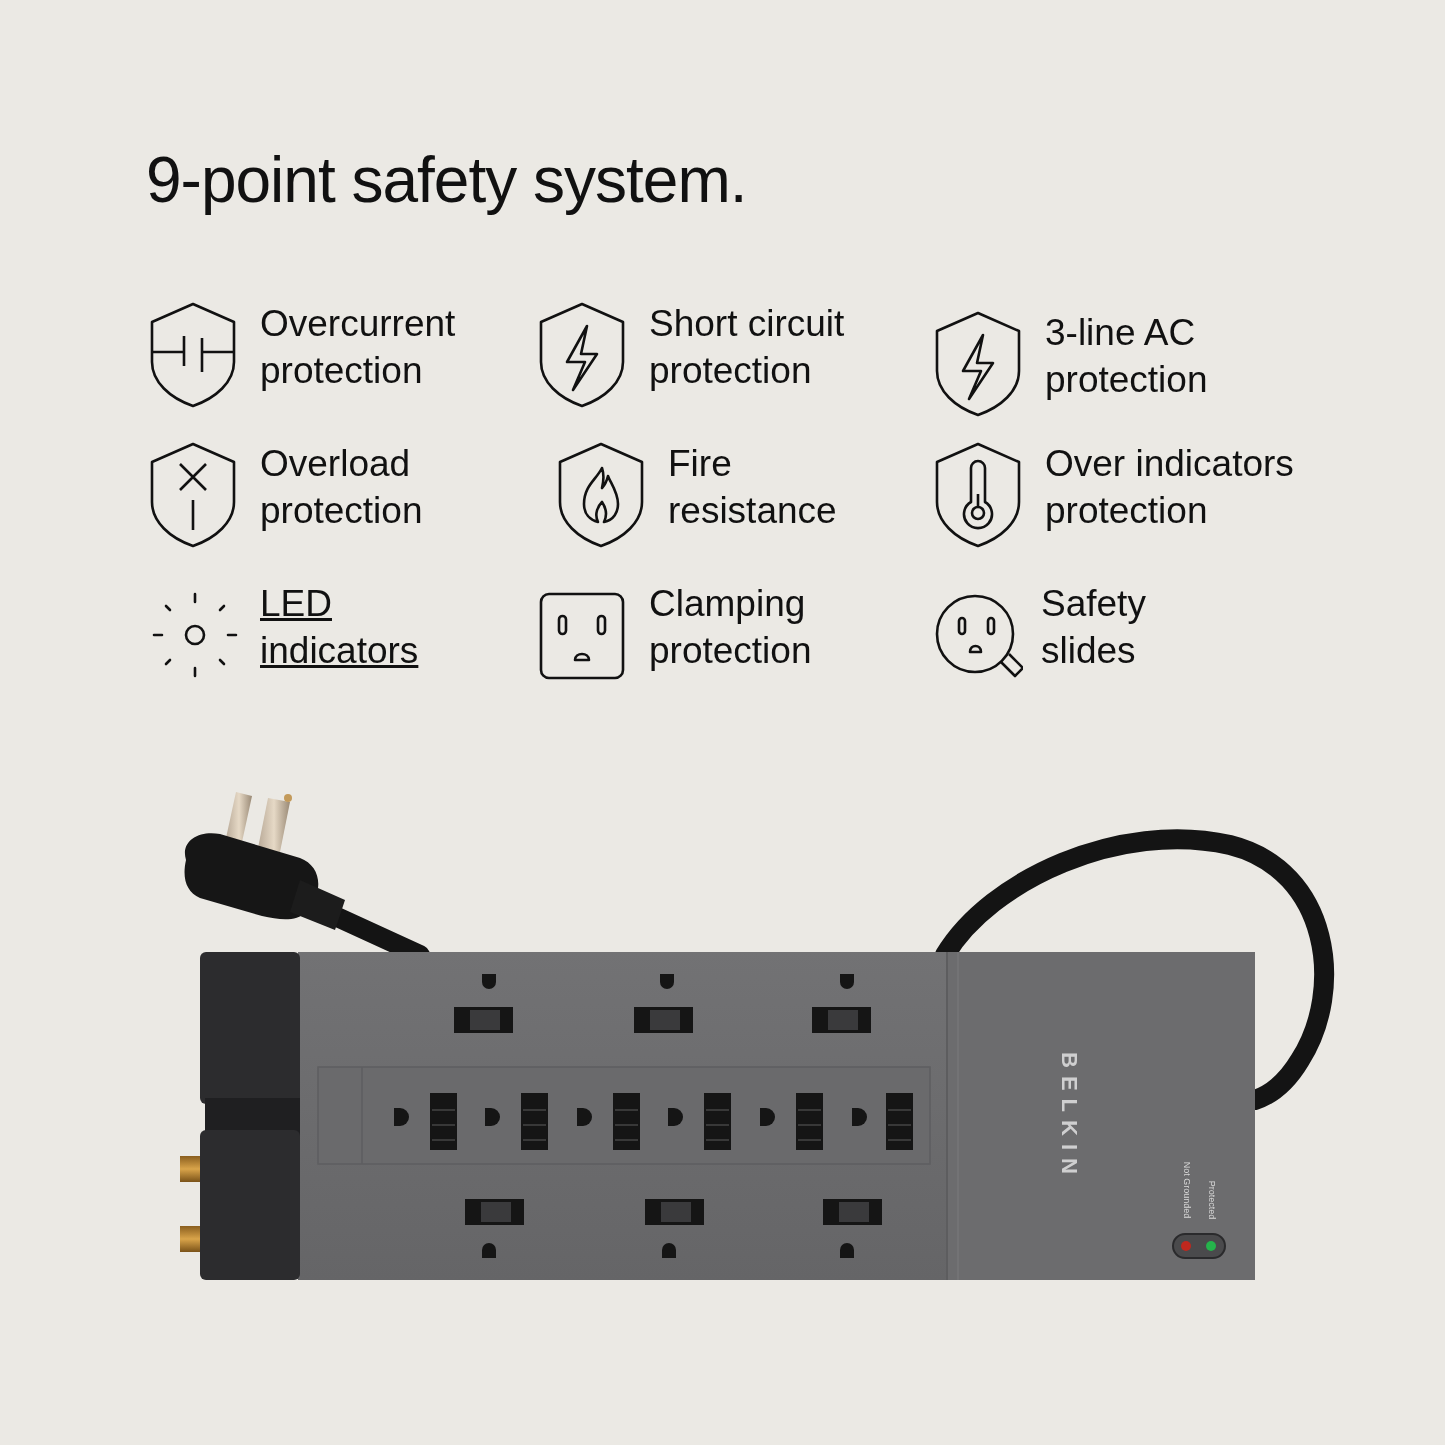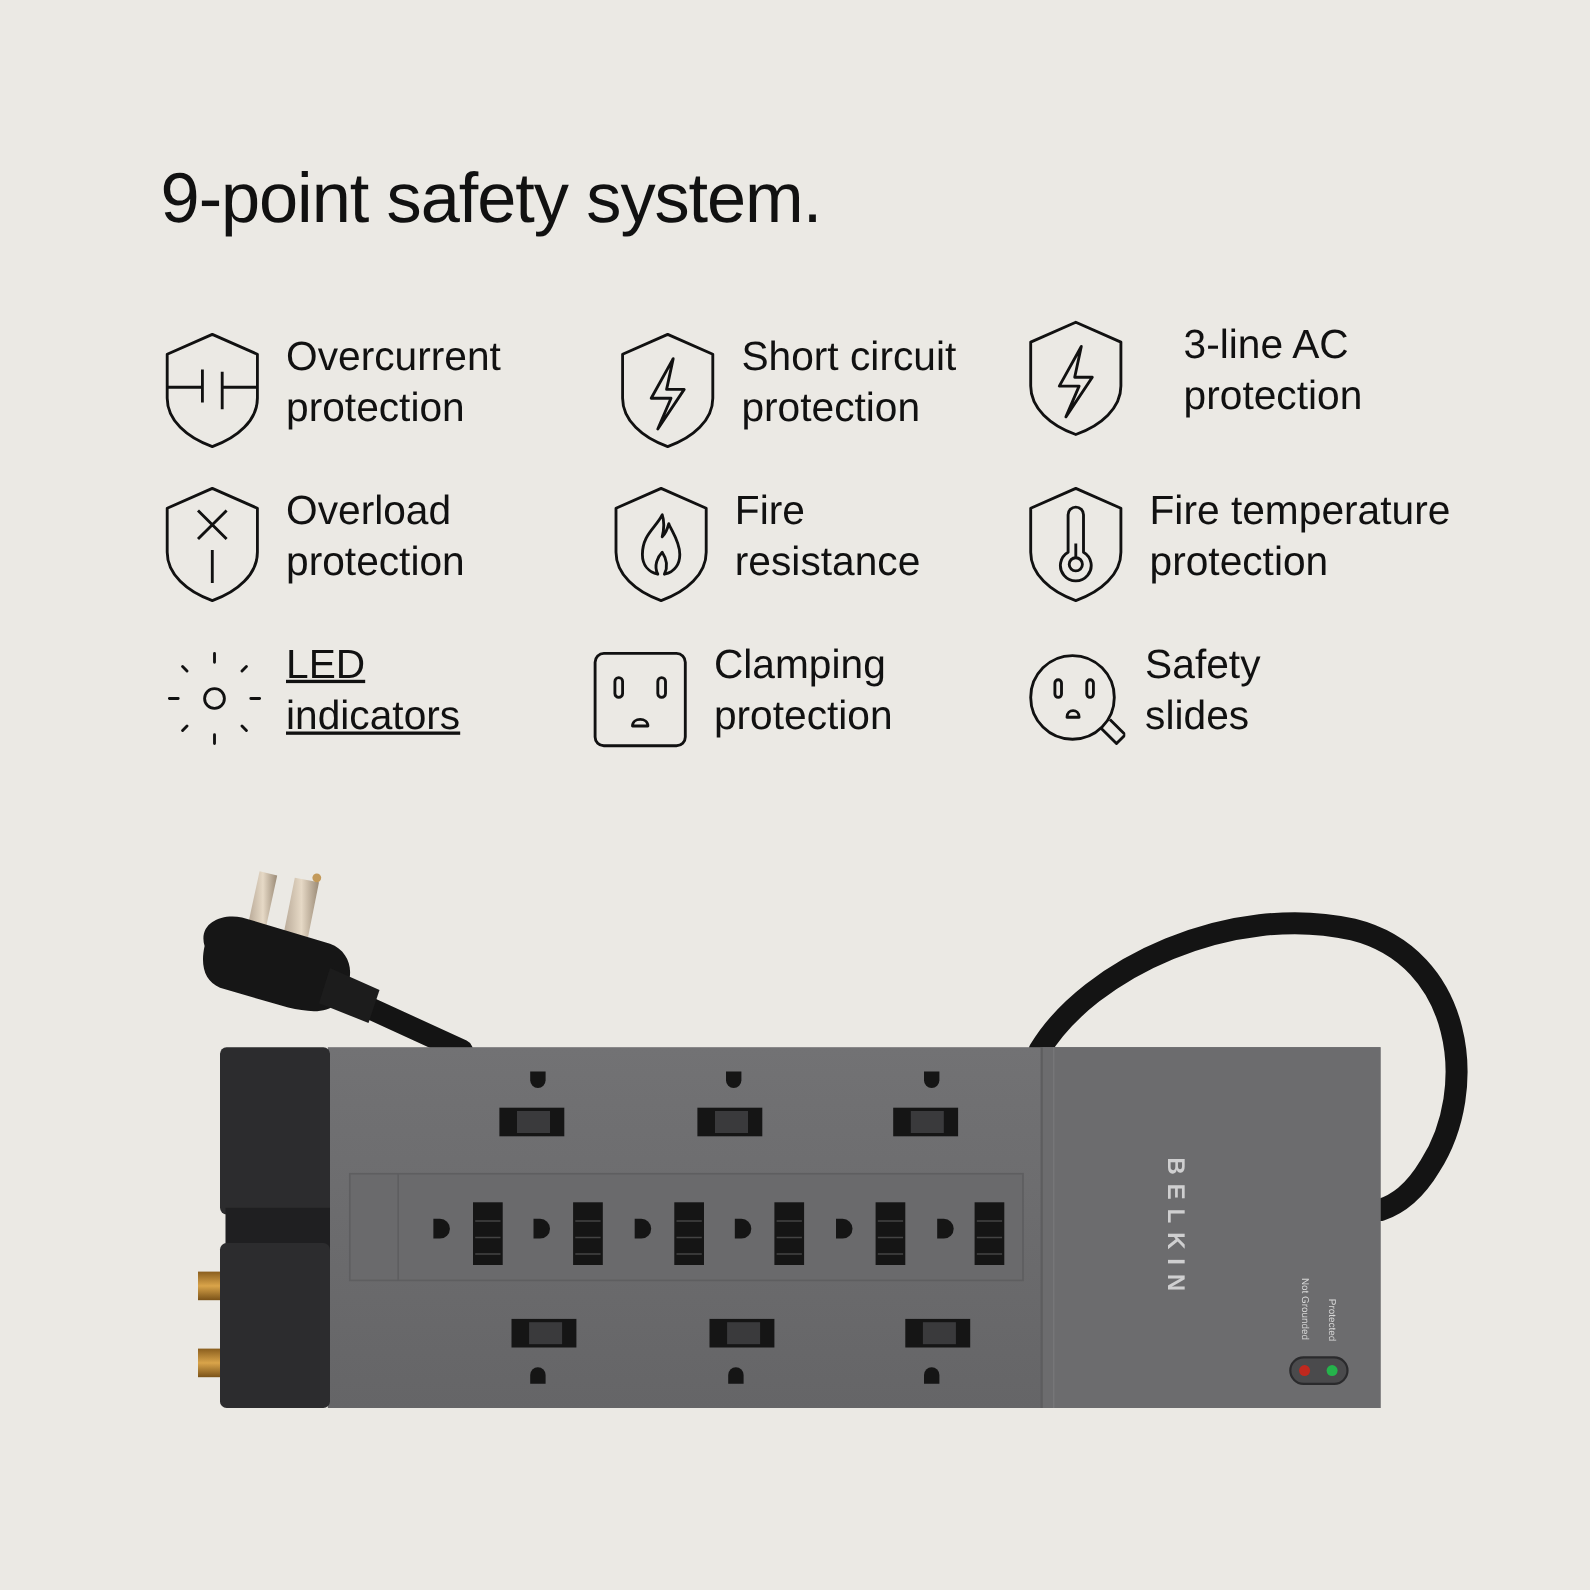--- a/index.html
+++ b/index.html
@@ -42,34 +42,34 @@
       <path d="M45 4 L86 22 V62 C86 82 68 98 45 106 C22 98 4 82 4 62 V22 Z"></path>
       <path d="M4 52 H36 M54 52 H86 M36 36 V66 M54 38 V72"></path>
     </svg>
   </div>
   <div class="label">
     <span>Overcurrent</span>
     <span>protection</span>
   </div>
 </div>
 
-<div class="feature" style="left:562px; top:300px;">
+<div class="feature" style="left:537px; top:300px;">
   <div class="icon">
     <svg viewBox="0 0 90 110" fill="none" stroke="#111" stroke-width="2.6" stroke-linejoin="round">
       <path d="M45 4 L86 22 V62 C86 82 68 98 45 106 C22 98 4 82 4 62 V22 Z"></path>
       <path d="M50 26 L30 62 H48 L36 90 L60 54 H44 Z"></path>
     </svg>
   </div>
   <div class="label">
     <span>Short circuit</span>
     <span>protection</span>
   </div>
 </div>
 
-<div class="feature" style="left:933px; top:289px;gap:31px;">
+<div class="feature" style="left:933px; top:309px;">
   <div class="icon">
     <svg viewBox="0 0 90 110" fill="none" stroke="#111" stroke-width="2.6" stroke-linejoin="round">
       <path d="M45 4 L86 22 V62 C86 82 68 98 45 106 C22 98 4 82 4 62 V22 Z"></path>
       <path d="M50 26 L30 62 H48 L36 90 L60 54 H44 Z"></path>
     </svg>
   </div>
   <div class="label">
     <span>3-line AC</span>
     <span>protection</span>
   </div>
@@ -104,21 +104,21 @@
 <div class="feature" style="left:933px; top:440px;">
   <div class="icon">
     <svg viewBox="0 0 90 110" fill="none" stroke="#111" stroke-width="2.6" stroke-linejoin="round">
       <path d="M45 4 L86 22 V62 C86 82 68 98 45 106 C22 98 4 82 4 62 V22 Z"></path>
       <path d="M38 62 V28 A7 7 0 0 1 52 28 V62 A14 14 0 1 1 38 62 Z"></path>
       <circle cx="45" cy="73" r="6"></circle>
       <path d="M45 67 V54"></path>
     </svg>
   </div>
   <div class="label">
-    <span>Fire temperature</span>
+    <span>Over indicators</span>
     <span>protection</span>
   </div>
 </div>
 
 <div class="feature" style="left:148px; top:580px;text-decoration:underline;">
   <div class="icon">
     <svg viewBox="0 0 90 110" fill="none" stroke="#111" stroke-width="2.6" stroke-linecap="round">
       <circle cx="47" cy="55" r="9"></circle>
       <path d="M47 14 V22 M47 88 V96 M6 55 H14 M80 55 H88 M18 26 L22 30 M72 80 L76 84 M76 26 L72 30 M22 80 L18 84"></path>
     </svg>

